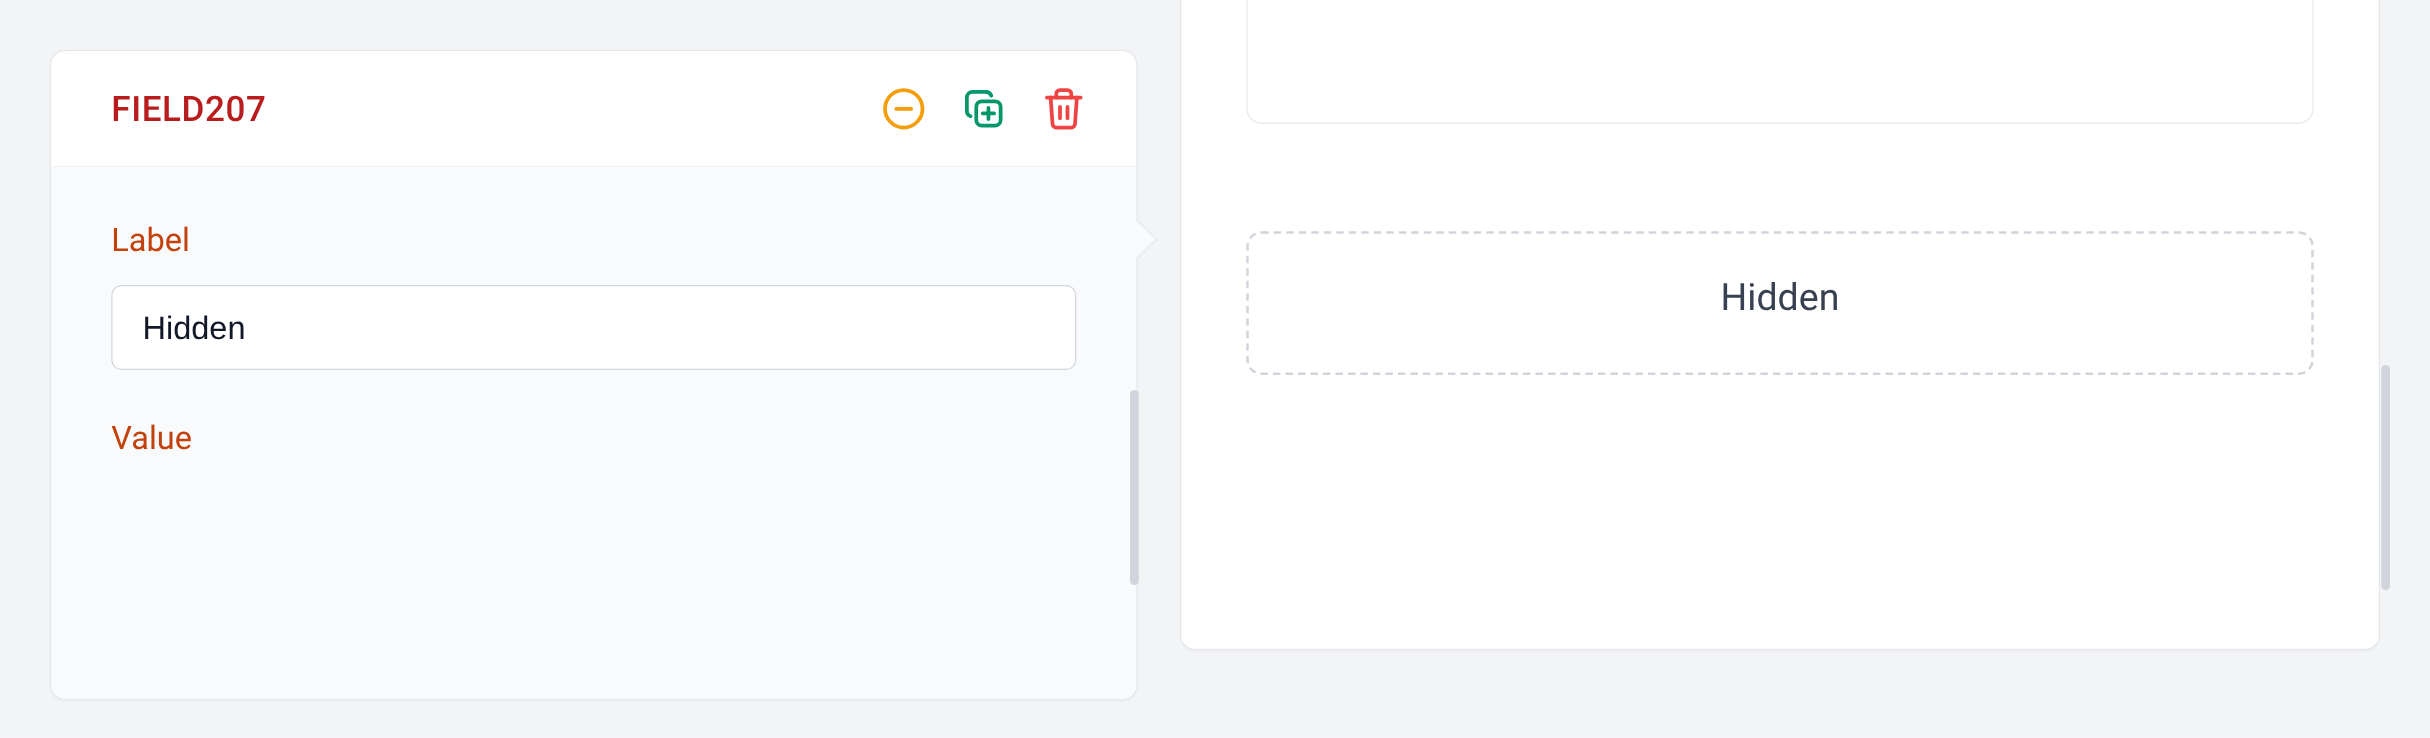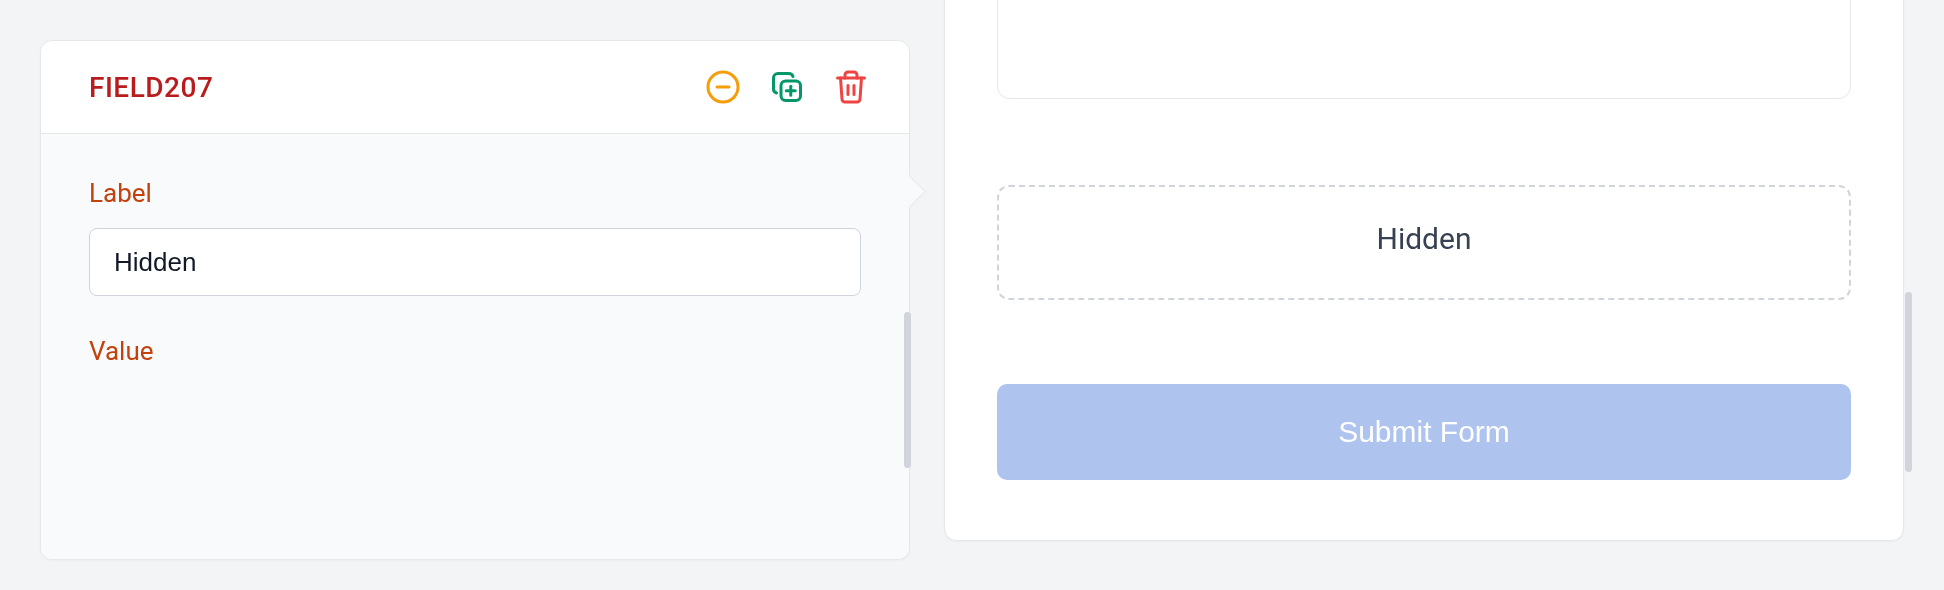--- a/index.html
+++ b/index.html
@@ -239,19 +239,18 @@
 
   <div class="right-panel">
     <div class="preview-card">
 
       <div class="ghost-box"></div>
 
       <div class="hidden-box">
         <div class="hidden-title">Hidden</div>
       </div>
 
-      <button class="submit-btn">Submit Form</button>
     </div>
   </div>
 
   <div class="scroll-thumb-right"></div>
 
 </div>
 
 </body></html>

